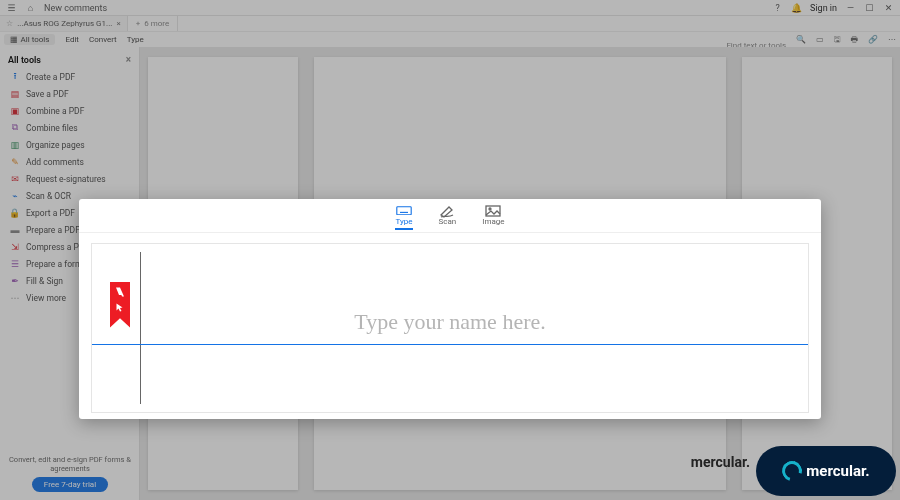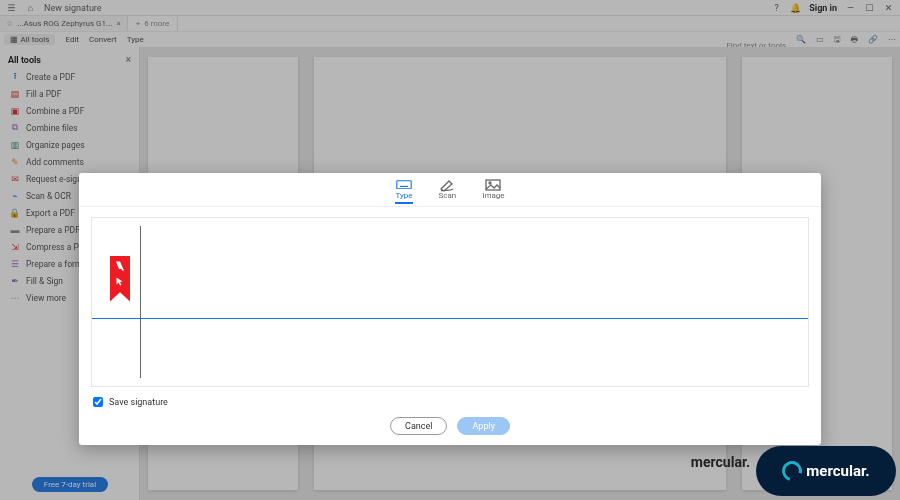--- a/index.html
+++ b/index.html
@@ -70,25 +70,25 @@
   .wm1 { position: absolute; right: 150px; bottom: 30px; font-weight: 700; font-size: 14px; color: #222; display: flex; align-items: center; gap: 2px; }
   .wm2 { position: absolute; right: 4px; bottom: 4px; background: #041e3a; color: #fff; border-radius: 28px; height: 50px; width: 140px; display: flex; align-items: center; justify-content: center; font-weight: 700; font-size: 15px; gap: 2px; }
   .wm2 .ring { width: 20px; height: 20px; border: 3px solid #16b1c9; border-bottom-color: transparent; border-radius: 50%; transform: rotate(-30deg); margin-right: 2px; }
 </style>
 </head>
 <body>
 
 <div class="titlebar">
   <span class="ic">☰</span>
   <span class="ic">⌂</span>
-  <span>New signature</span>
+  <span>New comments</span>
   <span class="spacer"></span>
   <span class="ic">?</span>
   <span class="ic">🔔</span>
-  <span style="font-weight:700;color:#222;">Sign in</span>
+  <span style="font-weight:400;color:#222;">Sign in</span>
   <span class="ic">—</span>
   <span class="ic">☐</span>
   <span class="ic">✕</span>
 </div>
 
 <div class="tabbar">
   <div class="tabitem active">
     <span class="star">☆</span>
     <span>...Asus ROG Zephyrus G1...</span>
     <span class="close">×</span>
@@ -122,21 +122,21 @@
     <div class="sidebar-head">
       <span>All tools</span>
       <span class="cl">×</span>
     </div>
     <div class="sidebar-item cblue">
         <span class="tico">⭱</span>
         <span>Create a PDF</span>
       </div>
     <div class="sidebar-item red">
         <span class="tico">▤</span>
-        <span>Fill a PDF</span>
+        <span>Save a PDF</span>
       </div>
     <div class="sidebar-item red">
         <span class="tico">▣</span>
         <span>Combine a PDF</span>
       </div>
     <div class="sidebar-item cpurple">
         <span class="tico">⧉</span>
         <span>Combine files</span>
       </div>
     <div class="sidebar-item cgreen">
@@ -174,20 +174,21 @@
     <div class="sidebar-item cpurple">
         <span class="tico">✒</span>
         <span>Fill &amp; Sign</span>
       </div>
     <div class="sidebar-item">
         <span class="tico">⋯</span>
         <span>View more</span>
       </div>
 
     <div class="sidebar-foot">
+      <div style="padding:0 8px;">Convert, edit and e-sign PDF forms &amp; agreements</div>
       <div class="trial-btn">Free 7-day trial</div>
     </div>
   </div>
 
   <div class="canvas">
     <div class="page1"></div>
     <div class="page-main"></div>
     <div class="page2"></div>
   </div>
 </div>
@@ -234,31 +235,24 @@
       <div class="sig-line-v"></div>
       <div class="bookmark">
         <svg viewBox="0 0 24 24">
             <path fill="#fff" d="M12 3l8 18h-4l-2-5h-4l2-5 3 7h-5l-6-15z"></path>
           </svg>
         <svg viewBox="0 0 24 24">
             <path fill="#fff" d="M5 3l12 8-5 1 3 6-3 1-3-6-4 4z"></path>
           </svg>
       </div>
       <div class="sig-line-h"></div>
-    </div>
-
-    <div class="savebar">
-      <input type="checkbox" checked="" style="">
-      <span>Save signature</span>
-    </div>
-
-    <div class="modal-actions">
-      <button class="btn">Cancel</button>
-      <button class="btn primary">Apply</button>
-    </div>
+      <div class="sig-placeholder">Type your name here.</div>
+    </div>
+
+
   </div>
 </div>
 
 <div class="wm1">
   <span>mercular.</span>
 </div>
 <div class="wm2">
   <span class="ring"></span>
   <span>mercular.</span>
 </div>

